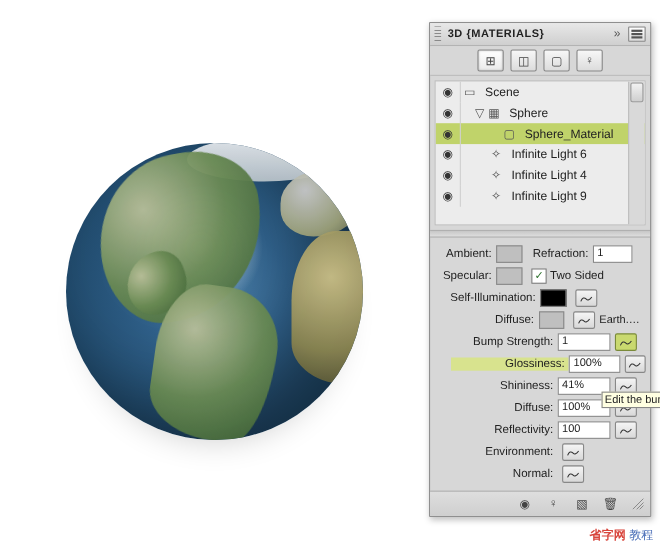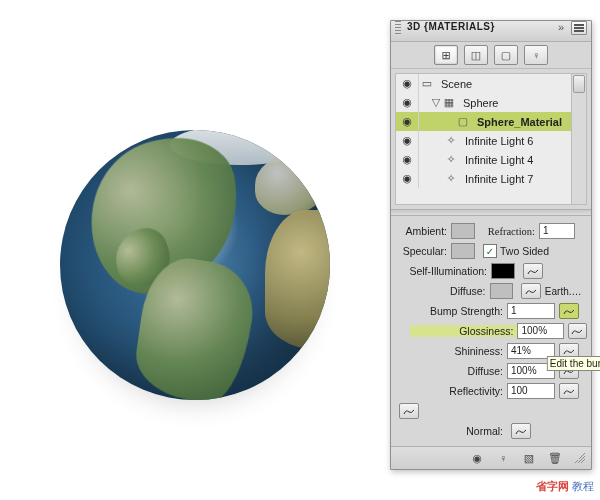--- a/index.html
+++ b/index.html
@@ -15,41 +15,41 @@
   .continent.southam { top: 130px; left: 80px; width: 110px; height: 140px; border-radius: 45% 55% 35% 65% / 55% 45% 75% 35%; transform: rotate(8deg); }
   .continent.mesoam  { top: 100px; left: 55px; width: 55px; height: 55px; border-radius: 60% 40% 55% 45%; transform: rotate(-20deg); }
   .continent.afr     { top: 80px; left: 205px; width: 90px; height: 140px; border-radius: 50% 45% 35% 65% / 50% 40% 70% 30%; background: radial-gradient(circle at 40% 30%, #cbbf86, #8a8450 60%, #4a4a2e); }
   .continent.eur     { top: 25px; left: 195px; width: 75px; height: 60px; border-radius: 50% 40% 60% 40%; background: radial-gradient(circle at 30% 30%, #c9c9c9, #9ca079 60%, #5b5d42); }
   .continent.arctic  { top: -5px; left: 110px; width: 140px; height: 40px; border-radius: 50%; background: linear-gradient(#e9ecef, #b8c2c9); }
   .watermark { position: absolute; bottom: 6px; left: 6px; font-size: 10px; color: #aaa; }
 
   
   .panel { position: absolute; left: 390px; top: 20px; width: 200px; background: #d7d7d7;
            border: 1px solid #8f8f8f; box-shadow: 1px 2px 6px rgba(0,0,0,0.25); border-radius: 1px; }
-  .panel-header { display: flex; height: 20px; background: linear-gradient(#e8e8e8,#cfcfcf); border-bottom: 1px solid #b0b0b0; padding: 0 4px; }
+  .panel-header { display: flex; align-items: center; height: 20px; background: linear-gradient(#e8e8e8,#cfcfcf); border-bottom: 1px solid #b0b0b0; padding: 0 4px; }
   .panel-header .grip { width: 6px; height: 14px; margin-right: 6px; background:
       repeating-linear-gradient(#8a8a8a 0 1px, transparent 1px 3px); }
   .panel-title { font-weight: bold; font-size: 10px; letter-spacing: 0.5px; text-transform: uppercase; flex: 1; }
   .panel-header .chev { width: 12px; text-align: center; color: #555; }
   .panel-header .menu-btn { width: 14px; height: 12px; border: 1px solid #8a8a8a; background: linear-gradient(#fff,#ddd); border-radius: 1px; margin-left: 4px; position: relative; }
   .panel-header .menu-btn:before { content:""; position:absolute; left:2px; top:2px; right:2px; height:2px; background:#555; box-shadow: 0 3px #555, 0 6px #555; }
 
   .mode-row { height: 26px; display: flex; gap: 6px; justify-content: center; align-items:center; border-bottom:1px solid #bcbcbc; background:#d7d7d7; }
   .mode-btn { width: 22px; height: 18px; border:1px solid #8a8a8a; background: linear-gradient(#f7f7f7,#dcdcdc); border-radius: 2px; display:flex; align-items:center; justify-content:center; color:#444; }
   .mode-btn.active { background: linear-gradient(#fff,#eaeaea); box-shadow: inset 0 0 2px rgba(0,0,0,0.3); }
 
   .scene-list { background:#ececec; border:1px solid #bcbcbc; margin:4px; height:130px; position:relative; overflow:hidden; }
   .scene-list .scrolltrack { position:absolute; right:0; top:0; bottom:0; width:14px; background:#d9d9d9; border-left:1px solid #bcbcbc; }
   .scene-list .scrollthumb { position:absolute; right:1px; top:1px; width:12px; height:18px; background:linear-gradient(#f2f2f2,#cfcfcf); border:1px solid #9a9a9a; border-radius:2px; box-sizing:border-box; }
   .scene-row { display:flex; align-items:center; height:19px; padding-right:16px; }
   .eye { width: 22px; display:flex; align-items:center; justify-content:center; color:#333; border-right:1px solid #d0d0d0; height:100%; }
   .indent { width:12px; }
   .rowlabel { padding-left: 4px; white-space: nowrap; overflow:hidden; text-overflow:ellipsis; }
   .scene-row.selected { background:#c0d36a; }
-  .scene-row.selected .rowlabel { font-weight:bold; }
+  .scene-row.selected .rowlabel { font-weight:normal; }
   .rowicon { width:16px; display:flex; align-items:center; justify-content:center; margin-right:2px; color:#555; }
   .disclose { width:10px; text-align:center; color:#555; }
 
   .divider { height:5px; background: linear-gradient(#c7c7c7,#dedede); border-top:1px solid #b0b0b0; border-bottom:1px solid #b0b0b0; }
 
   .props { padding: 6px 4px 4px 4px; }
   .prop-row { display:flex; align-items:center; height:18px; margin-bottom:2px; }
   .plabel { width: 92px; text-align:right; padding-right:4px; font-size:10.5px; white-space:nowrap; overflow:hidden; text-overflow:ellipsis; }
   .swatch { width:22px; height:14px; border:1px solid #888; margin-right:4px; display:inline-block; }
   .swatch.gray { background:#bfbfbf; }
@@ -143,35 +143,35 @@
       <span class="indent"></span>
         <span class="indent"></span>
       <span class="rowicon">✧</span>
       <span class="rowlabel">Infinite Light 4</span>
     </div>
     <div class="scene-row">
       <span class="eye">◉</span>
       <span class="indent"></span>
         <span class="indent"></span>
       <span class="rowicon">✧</span>
-      <span class="rowlabel">Infinite Light 7</span>
+      <span class="rowlabel">Infinite Light 9</span>
     </div>
     <div class="scrolltrack">
       <div class="scrollthumb"></div>
     </div>
   </div>
 
   <div class="divider"></div>
 
   <div class="props">
 
     <div class="prop-row">
       <span class="plabel" style="width:52px;">Ambient:</span>
       <span class="swatch gray"></span>
-      <span class="plabel" style="width:56px;font-family:Liberation Serif, serif;">Refraction:</span>
+      <span class="plabel" style="width:56px;">Refraction:</span>
       <span class="pval" style="width:28px;">1</span>
     </div>
 
     <div class="prop-row">
       <span class="plabel" style="width:52px;">Specular:</span>
       <span class="swatch gray"></span>
       <span class="chk">✓</span>
       <span style="font-size:10.5px;">Two Sided</span>
     </div>
 
@@ -240,20 +240,21 @@
       <span class="plabel">Reflectivity:</span>
       <span class="pval">100</span>
       <span class="ebtn">
           <svg viewBox="0 0 12 10">
             <path d="M1 8 Q3 3 6 6 Q8 8 11 4" stroke="#333" fill="none" stroke-width="1"></path>
           </svg>
         </span>
     </div>
 
     <div class="subrow">
+      <span class="plabel">Environment:</span>
       <span class="ebtn">
           <svg viewBox="0 0 12 10">
             <path d="M1 8 Q3 3 6 6 Q8 8 11 4" stroke="#333" fill="none" stroke-width="1"></path>
           </svg>
         </span>
     </div>
 
     <div class="subrow">
       <span class="plabel">Normal:</span>
       <span class="ebtn">

